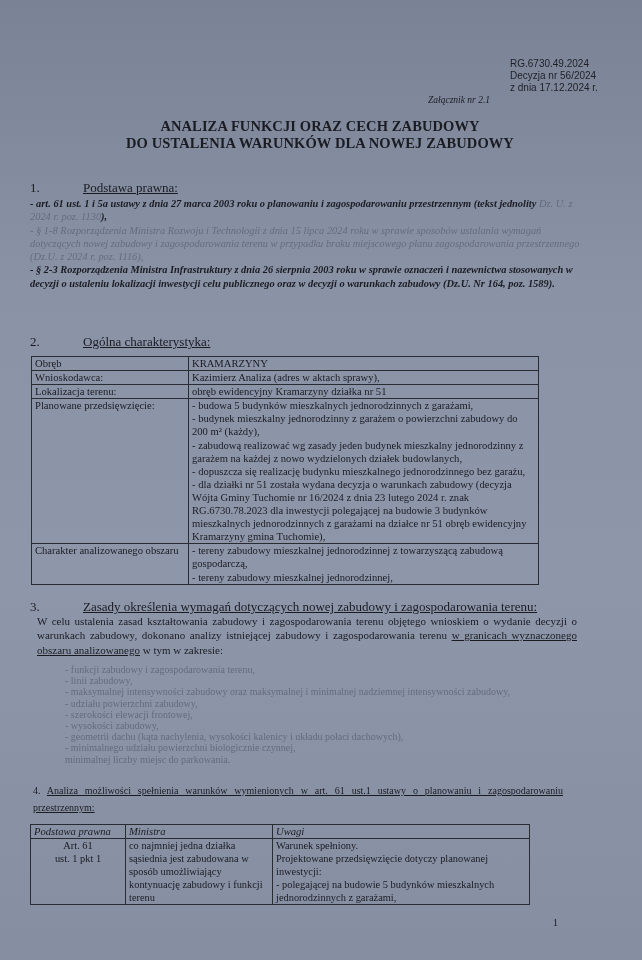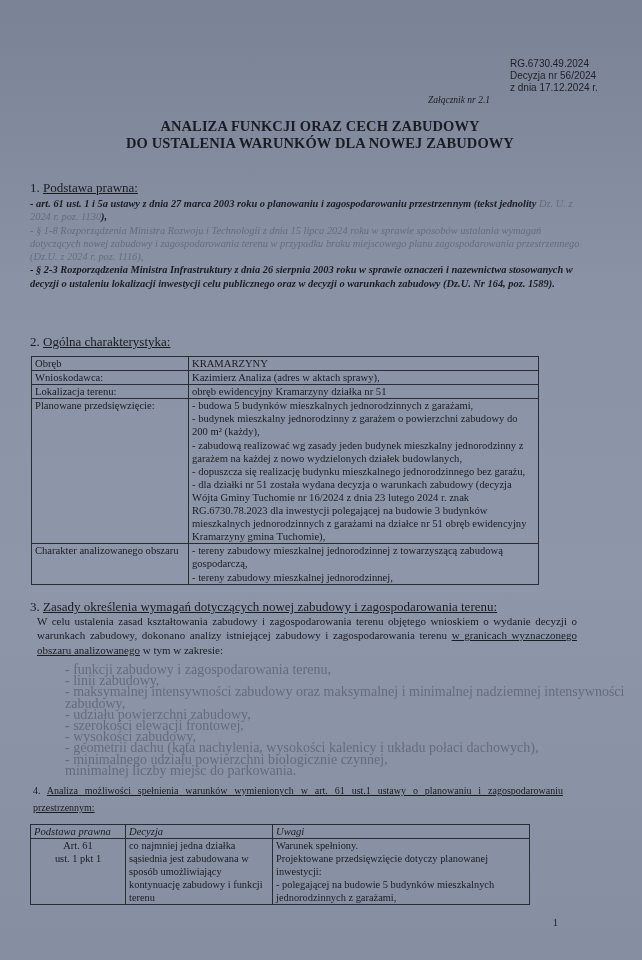--- a/index.html
+++ b/index.html
@@ -7,31 +7,31 @@
     width:642px; height:960px; overflow:hidden;
     background: linear-gradient(180deg, #7a8296 0%, #8a92a6 30%, #8e96aa 60%, #868ea2 100%);
     font-family: "Liberation Serif", serif;
     color:#1a1c22;
     position:relative;
   }
   .ref { position:absolute; left:510px; top:58px; font-family:"Liberation Sans", sans-serif; font-size:10px; line-height:12px; color:#1e2026; }
   .zal { position:absolute; left:428px; top:95px; font-style:italic; font-size:9.5px; }
   .title { position:absolute; left:40px; top:118px; width:560px; text-align:center; font-weight:bold; font-size:14.5px; line-height:17px; letter-spacing:0.1px; }
   .sec { position:absolute; left:30px; font-size:13px; }
-  .sec u { text-decoration: underline; }
+  .sec u { text-decoration: underline; margin-left: 40px; }
   .p1 { position:absolute; left:30px; top:197px; width:550px; font-size:10.4px; line-height:13.3px; font-style:italic; }
   .bold-it { font-weight:bold; }
   .faded { color:#5a6074; opacity:0.75; font-weight:normal; }
   table { border-collapse:collapse; position:absolute; }
   td, th { border:1px solid #2a2c33; vertical-align:top; padding:0 3px; font-size:10.6px; line-height:13.1px; font-weight:normal; }
   .t1 { left:31px; top:356px; width:508px; }
   .t1 td:first-child { width:150px; }
   .p3 { position:absolute; left:37px; top:614px; width:540px; font-size:11px; line-height:14.3px; text-align:justify; }
   .p3 u { text-decoration: underline; }
-  .list3 { position:absolute; left:65px; top:664px; font-size:14px; line-height:11.2px; color:#4a5064; opacity:0.6; }
+  .list3 { position:absolute; left:65px; top:664px; font-size:10px; line-height:11.2px; color:#4a5064; opacity:0.6; }
   .h4 { position:absolute; left:33px; top:782px; width:530px; font-size:10px; line-height:17px; text-align:justify; }
   .t4 { left:30px; top:824px; width:500px; }
   .t4 th { text-align:left;font-style:italic; }
   .t4 td { font-size:10.4px; line-height:13px; }
   .pagenum { position:absolute; left:553px; top:917px; font-size:10px; }
 </style>
 </head>
 <body>
 
 <div class="ref">
@@ -114,21 +114,21 @@
 </div>
 
 <div class="h4">
   <span>4.</span>
   <u>Analiza możliwości spełnienia warunków wymienionych w art. 61 ust.1 ustawy o planowaniu i zagospodarowaniu przestrzennym:</u>
 </div>
 <table class="t4">
   <tbody>
       <tr>
     <th style="width:88px">Podstawa prawna</th>
-    <th style="width:140px">Decyzja</th>
+    <th style="width:140px">Ministra</th>
     <th>Uwagi</th>
   </tr>
   <tr>
     <td style="text-align:center">
           <div>Art. 61</div>
           <div>ust. 1 pkt 1</div>
         </td>
     <td>co najmniej jedna działka sąsiednia jest zabudowana w sposób umożliwiający kontynuację zabudowy i funkcji terenu</td>
     <td>
           <div>Warunek spełniony.</div>

